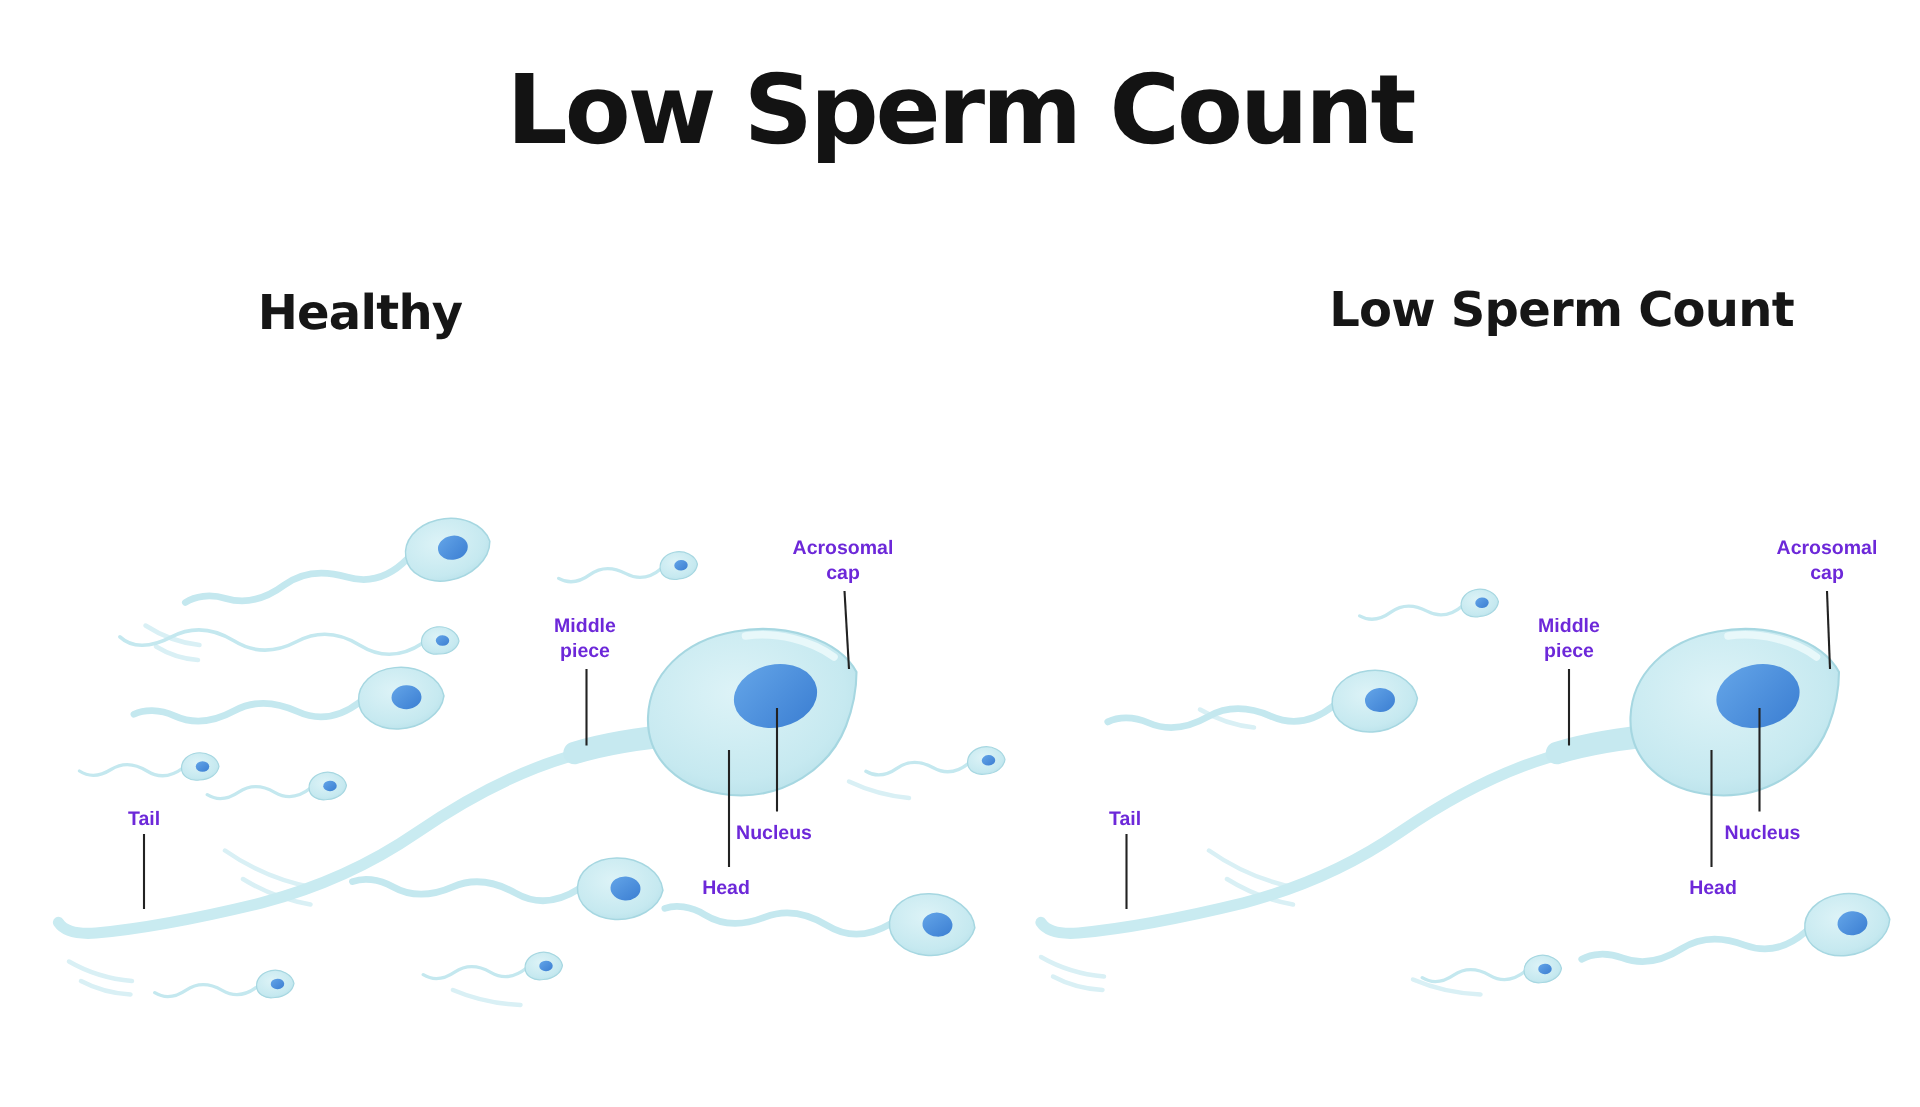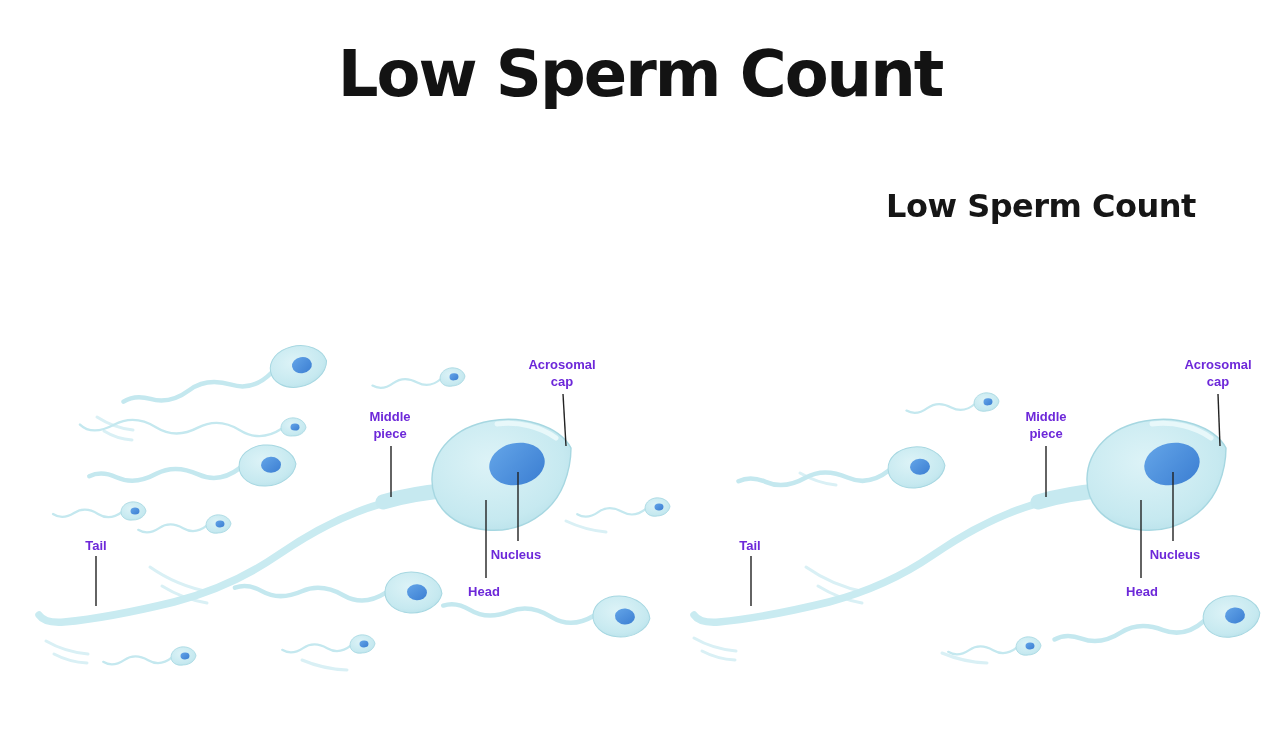--- a/index.html
+++ b/index.html
@@ -30,20 +30,21 @@
     text-align:center; font-size:13px; font-weight:bold;
     color:#6d28d9; line-height:1.3;
   }
 </style>
 </head>
 <body>
 
 <div class="canvas">
 
   <h1 class="title">Low Sperm Count</h1>
+  <h2 class="panel-heading" id="heading-healthy">Healthy</h2>
   <h2 class="panel-heading" id="heading-low">Low Sperm Count</h2>
 
   <svg id="scene" width="1280" height="738" viewBox="0 0 1280 738">
     <defs>
       <radialGradient id="gBody" cx="42%" cy="38%" r="75%">
         <stop offset="0%" stop-color="#ddf3f7"></stop>
         <stop offset="70%" stop-color="#c6e9f0"></stop>
         <stop offset="100%" stop-color="#b2dde7"></stop>
       </radialGradient>
       <linearGradient id="gNuc" x1="0" y1="0" x2="1" y2="1">

